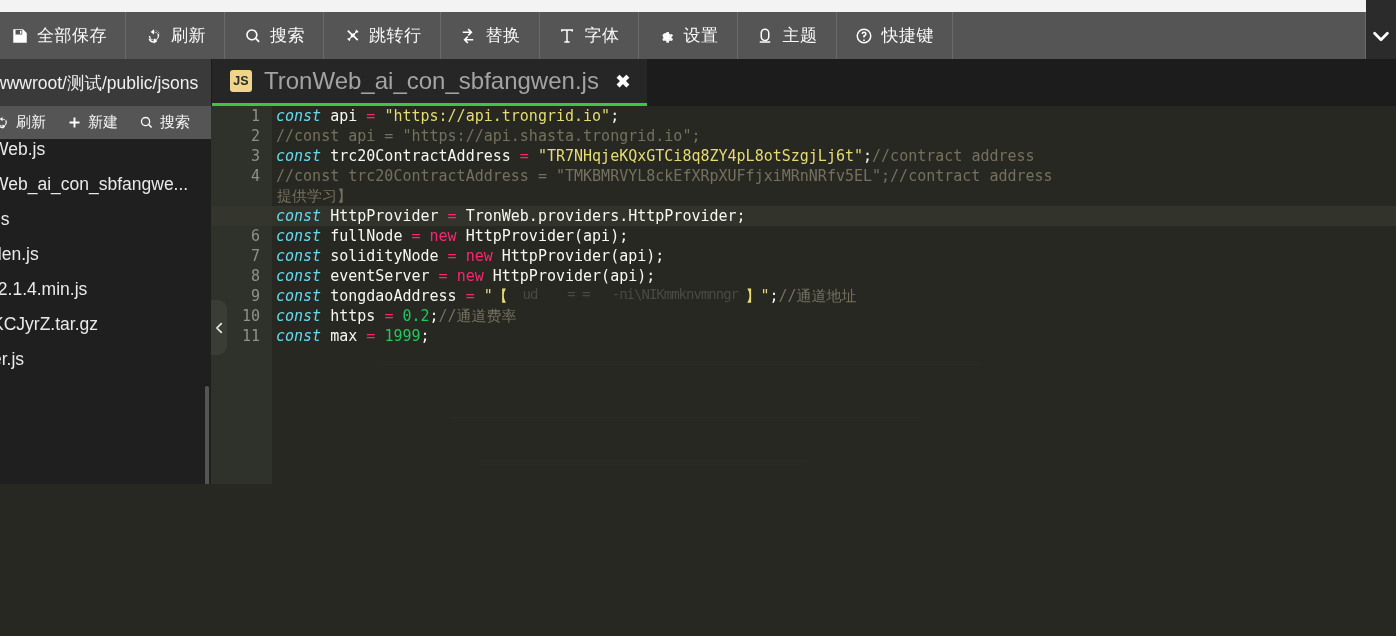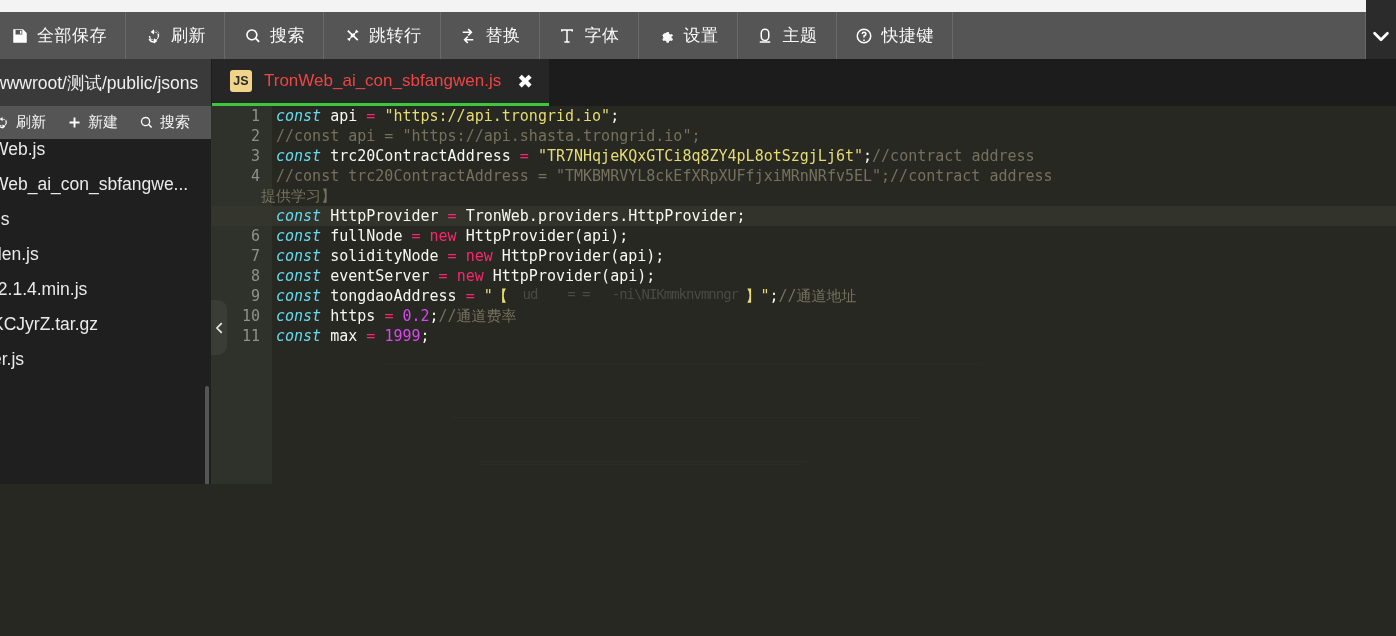--- a/index.html
+++ b/index.html
@@ -51,21 +51,21 @@
   .tab{
     position:absolute;left:1px;top:0;height:47px;display:flex;align-items:center;
     padding:0 16px 0 18px;background:#262626;box-sizing:border-box;
     border-bottom:3px solid #3ec63e;gap:12px;cursor:default;
   }
   .js-badge{
     width:22px;height:22px;border-radius:3px;background:#f0d48a;color:#2a2a2a;
     font-size:12.5px;font-weight:bold;display:flex;align-items:center;justify-content:center;
     font-family:"Liberation Sans",sans-serif;flex:none;
   }
-  .tab-title{color:#ef4444;font-size:17px;white-space:nowrap;}
+  .tab-title{color:#a3a3a3;font-size:24px;white-space:nowrap;}
   .tab-close{color:#ffffff;font-size:19px;font-weight:bold;line-height:1;cursor:pointer;margin-left:4px;}
 
   
   .sidebar{position:absolute;left:0;top:106px;width:211px;height:530px;background:#1f1f1f;overflow:hidden;}
   .side-toolbar{
     position:absolute;left:0;top:106px;width:211px;height:33px;background:#555555;
     display:flex;align-items:center;overflow:hidden;
   }
   .side-btn{
     display:flex;align-items:center;gap:6px;color:#f5f5f5;font-size:15px;white-space:nowrap;
@@ -102,28 +102,28 @@
     white-space:pre;
   }
   .row.active{background:#32342c;}
   .row.active .ln{color:#d6d6cc;}
   .ln{
     width:61px;flex:none;text-align:right;padding-right:12px;box-sizing:border-box;
     color:#8f908a;font-family:"DejaVu Sans Mono","Liberation Mono",monospace;font-size:15px;
   }
   .row.active .gutbg{position:absolute;left:0;top:0;width:61px;height:20px;background:#34362e;}
   .code{padding-left:4px;white-space:pre;}
-  .wrap-cont{padding-left:50px;}
+  .wrap-cont{padding-left:66px;}
 
   
   .t-kw{color:#66d9ef;font-style:italic;}
   .t-op{color:#f92672;}
   .t-new{color:#f92672;}
   .t-str{color:#e6db74;}
-  .t-num{color:#d946ef;}
+  .t-num{color:#22c55e;}
   .t-com{color:#75715e;}
   .t-pl{color:#f8f8f2;margin-top:26px;}
   .t-redact{color:#4a4a44;letter-spacing:-1px;font-size:14px;position:relative;top:-2px;}
 
   
   .watermark{
     position:absolute;left:247px;top:372px;color:#32332c;font-size:34px;font-weight:bold;
     font-style:italic;letter-spacing:2px;font-family:"Liberation Sans",sans-serif;
     transform:skewX(-8deg);user-select:none;
   }

